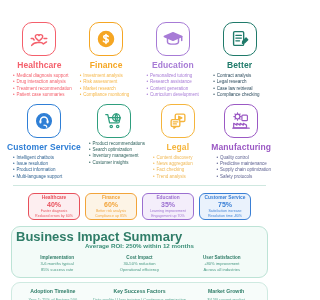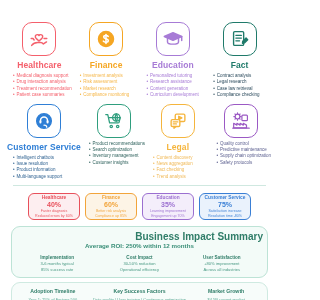--- a/index.html
+++ b/index.html
@@ -66,21 +66,21 @@
 
   
   .summary {
     margin: 6px 8px 0 8px;
     border: 1px solid #bde3d6;
     border-radius: 9px;
     background: #f3fbf8;
     padding: 5px 4px 5px 4px;
   }
   .sum-title {
-    text-align: right; font-size: 10px; font-weight: bold;
+    text-align: left; font-size: 13px; font-weight: bold;
     color: #2f7d68; line-height: 9px;
   }
   .sum-sub {
     text-align: center; font-size: 6.2px; font-weight: bold;
     color: #3a8f78; line-height: 8px; margin-top: 1px;
   }
   .sum-cols { display: flex; margin-top: 5px; }
   .sum-col { flex: 1; text-align: center; }
   .sum-col-h { font-size: 4.6px; font-weight: bold; color: #2f7d68; line-height: 6px; }
   .sum-col-l { font-size: 4.1px; color: #4a9a84; line-height: 5.6px; }
@@ -195,21 +195,21 @@
     </div>
 
     <div class="industry-cell">
       <div class="icon-box" style="color:#1f7a6a">
         <svg viewBox="0 0 24 24" fill="none" stroke="currentColor" stroke-width="1.5" stroke-linecap="round" stroke-linejoin="round">
           <rect x="5" y="4" width="11" height="15" rx="1.3"></rect>
           <path d="M7.5 8h6M7.5 11h6M7.5 14h4"></path>
           <path d="M15 14.5l3.6-3.6 1.8 1.8L16.8 16.3 14.7 16.6z" fill="#1f7a6a" stroke="#1f7a6a"></path>
         </svg>
       </div>
-      <div class="ind-title" style="color:#1f7a6a">Fact</div>
+      <div class="ind-title" style="color:#1f7a6a">Better</div>
       <div class="ind-list" style="color:#2b4a5c">
         <div class="ind-item">
             <span class="bullet">•</span>
             <span>Contract analysis</span>
           </div>
         <div class="ind-item">
             <span class="bullet">•</span>
             <span>Legal research</span>
           </div>
         <div class="ind-item">
@@ -322,20 +322,21 @@
     <div class="industry-cell">
       <div class="icon-box" style="color:#9b59c4">
         <svg viewBox="0 0 24 24" fill="none" stroke="currentColor" stroke-width="1.3" stroke-linecap="round" stroke-linejoin="round">
           <circle cx="8.2" cy="7.2" r="2.6"></circle>
           <path d="M8.2 3.2v1M8.2 10.2v1M4.2 7.2h1M11.2 7.2h1M5.4 4.4l.7.7M10.3 9.3l.7.7M11 4.4l-.7.7M6.1 9.3l-.7.7"></path>
           <rect x="13" y="5.5" width="6" height="6" rx="1"></rect>
           <path d="M4 19.5v-5l3.5 2v-2l3.5 2v-2l3.5 2v-2l3.5 2v3z"></path>
           <path d="M3 19.8h18"></path>
         </svg>
       </div>
+      <div class="ind-title" style="color:#9b59c4">Manufacturing</div>
       <div class="ind-list" style="color:#5b5f8f">
         <div class="ind-item">
             <span class="bullet">•</span>
             <span>Quality control</span>
           </div>
         <div class="ind-item">
             <span class="bullet">•</span>
             <span>Predictive maintenance</span>
           </div>
         <div class="ind-item">

